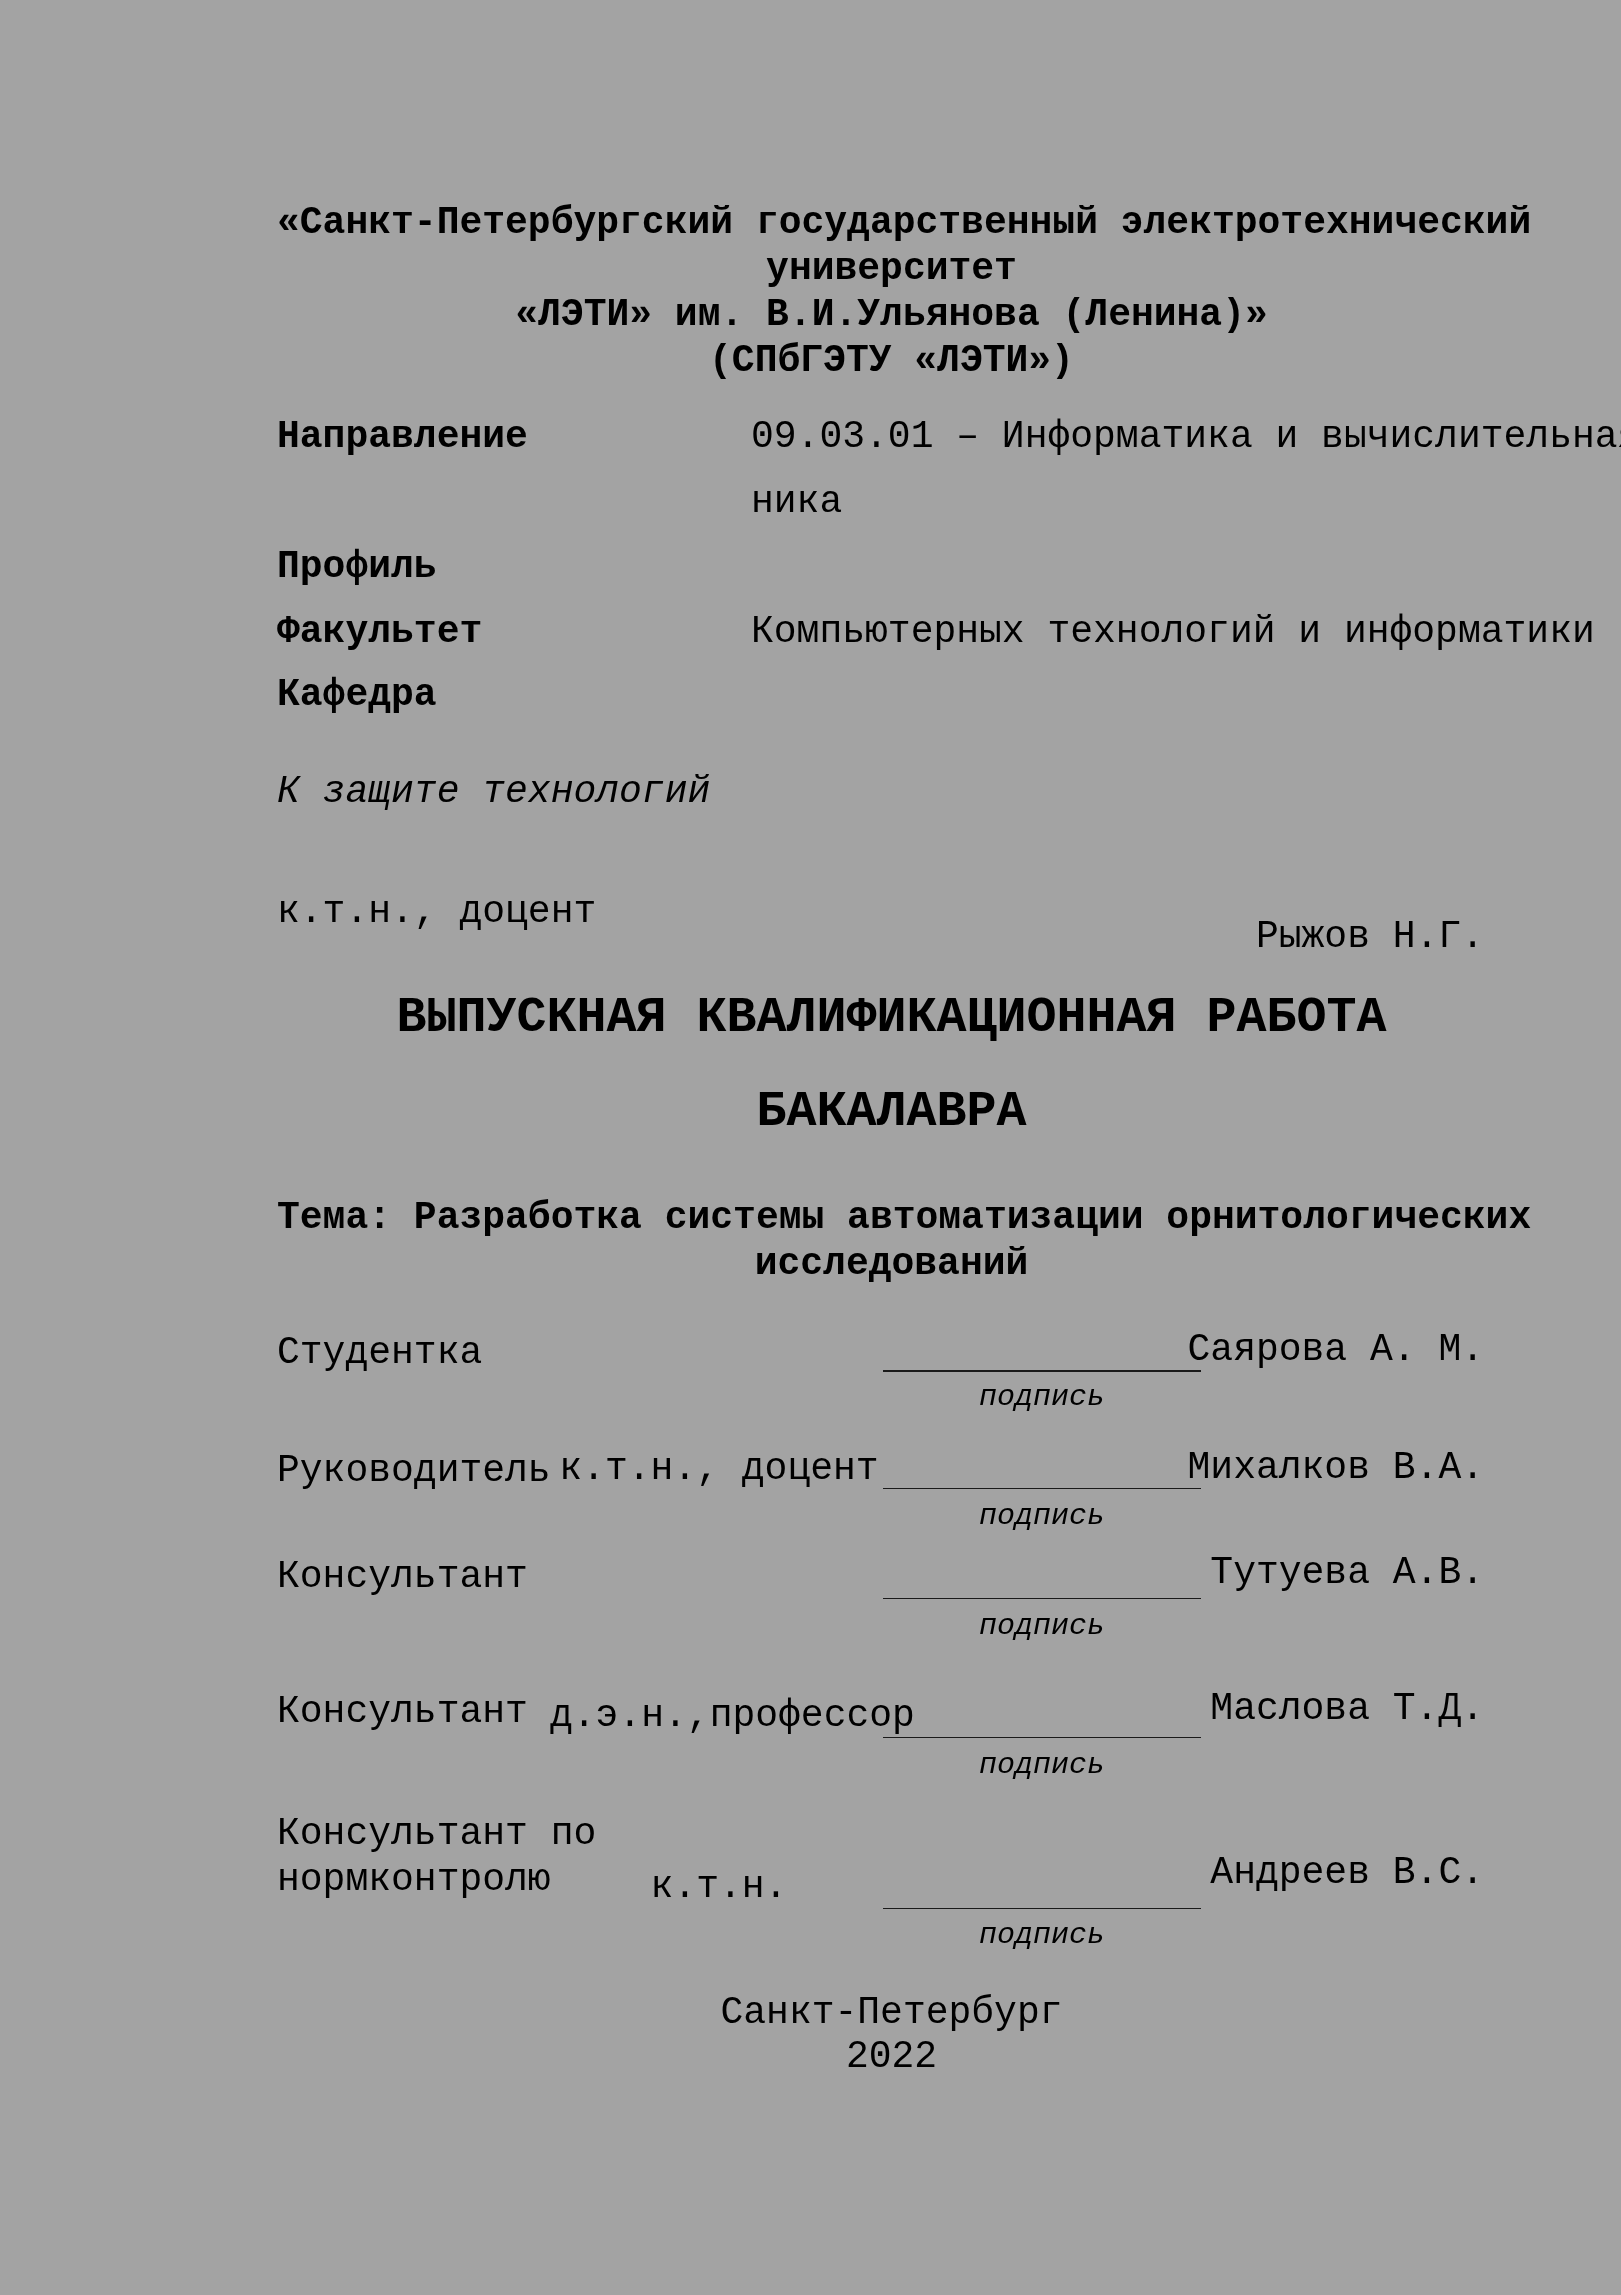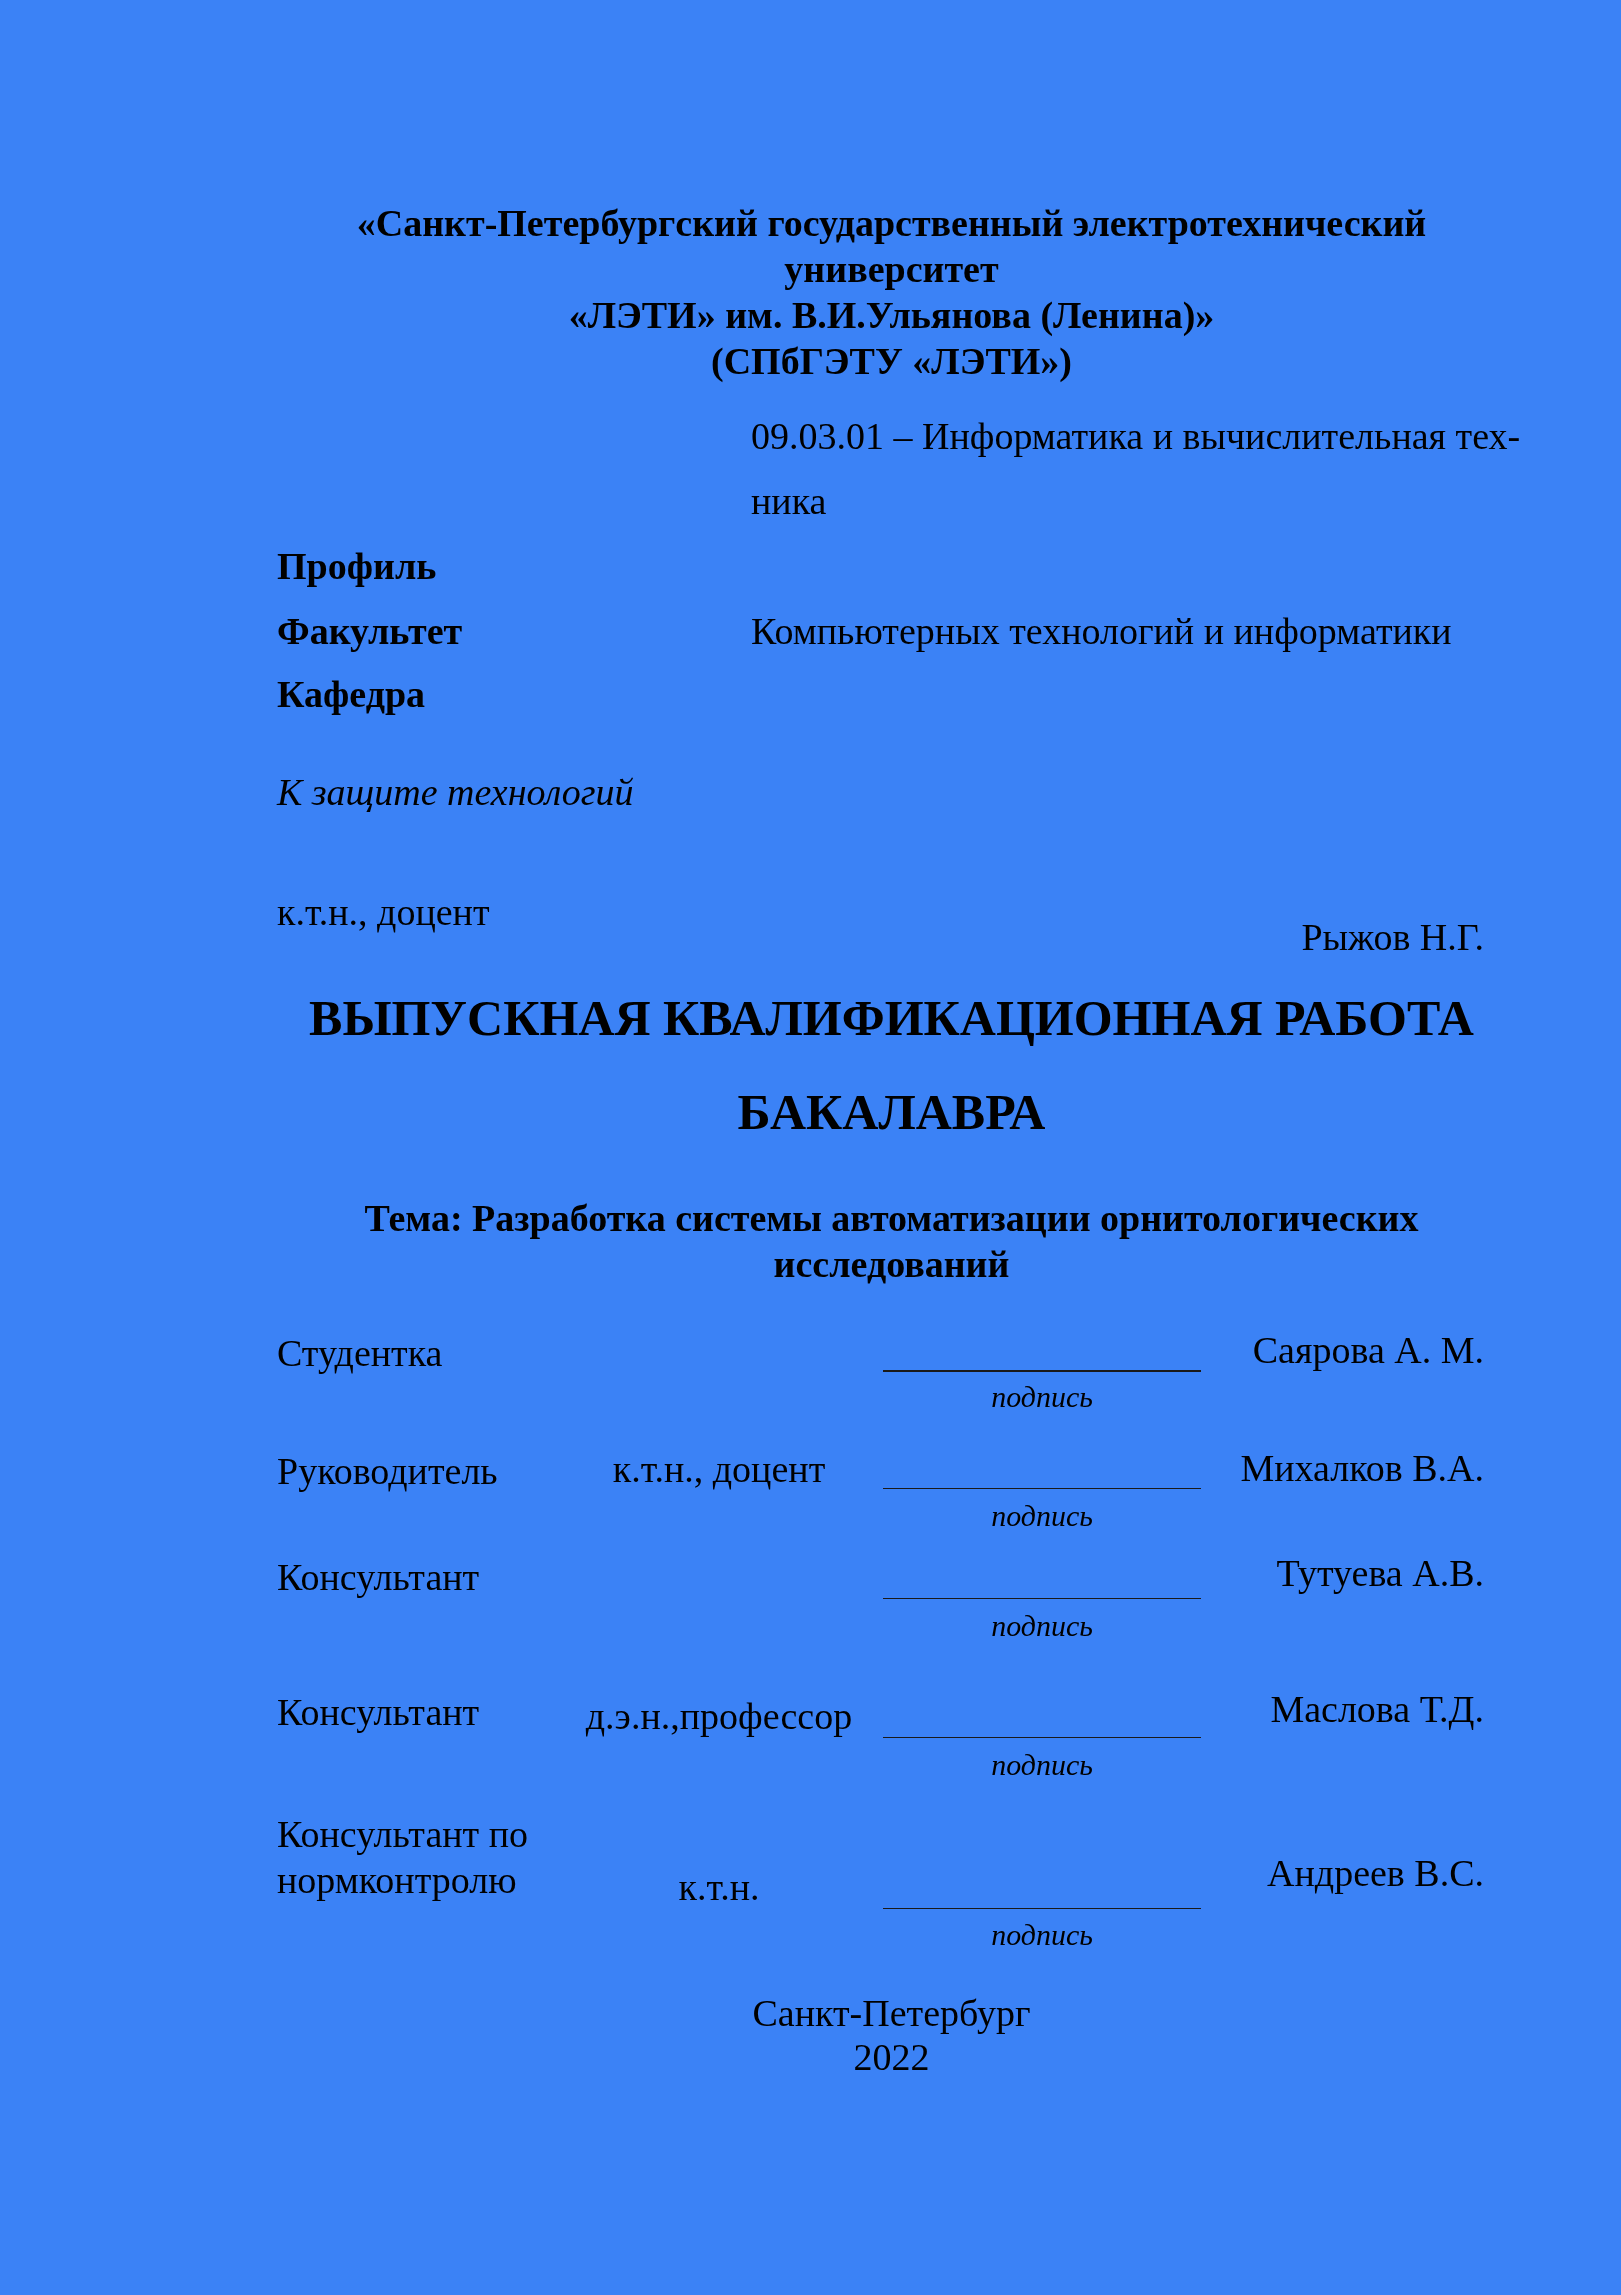--- a/index.html
+++ b/index.html
@@ -1,22 +1,22 @@
 <!DOCTYPE html>
 <html style="font-size:12.6px"><head>
 <meta charset="utf-8">
 <style>
   html,body{margin:0;padding:0;background:#ffffff;}
   .page{
     position:relative;
     width:1622px;
     height:2295px;
-    background:#3b82f6;
+    background:#a3a3a3;
     color:#000;
-    font-family:Liberation Serif, serif;
+    font-family:Liberation Mono, monospace;
     overflow:hidden;
   }
   .t{
     position:absolute;
     font-size:38px;
     line-height:46px;
     white-space:pre;
   }
   .lh83{line-height:65px;}
   .lh56{line-height:44px;}
@@ -38,20 +38,21 @@
 </head>
 <body>
 
 <div class="page">
 
   <div class="t b center" style="left:277px;top:200px;width:1229px;">«Санкт-Петербургский государственный электротехнический
 университет
 «ЛЭТИ» им. В.И.Ульянова (Ленина)»
 (СПбГЭТУ «ЛЭТИ»)</div>
 
+  <div class="t lh83 b" style="left:277px;top:404px;">Направление</div>
   <div class="t lh83" style="left:751px;top:404px;">09.03.01 – Информатика и вычислительная тех-
 ника</div>
 
   <div class="t lh83 b" style="left:277px;top:534px;">Профиль</div>
 
   <div class="t lh83 b" style="left:277px;top:599px;">Факультет</div>
   <div class="t lh83" style="left:751px;top:599px;">Компьютерных технологий и информатики</div>
 
   <div class="t lh83 b" style="left:277px;top:662px;">Кафедра</div>
 

